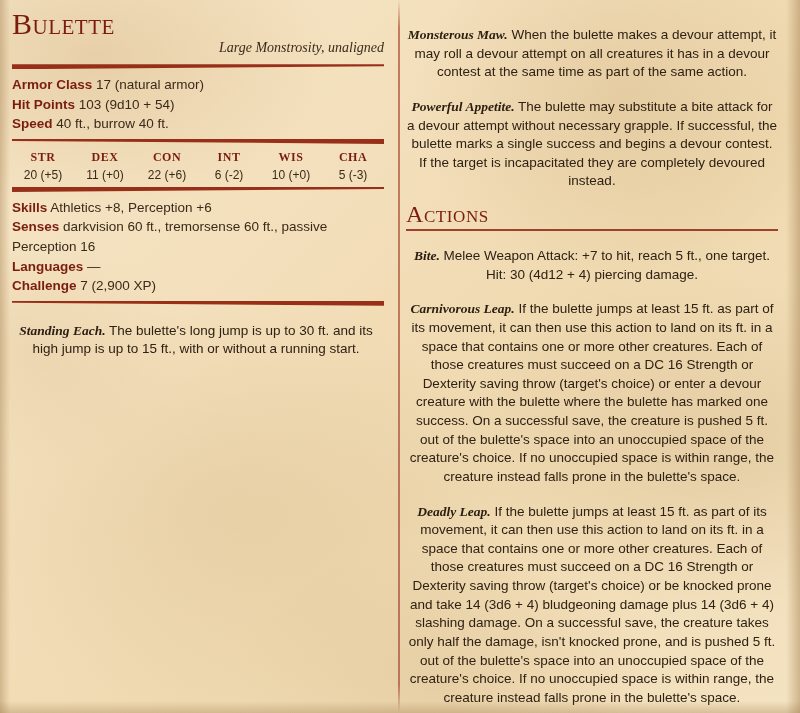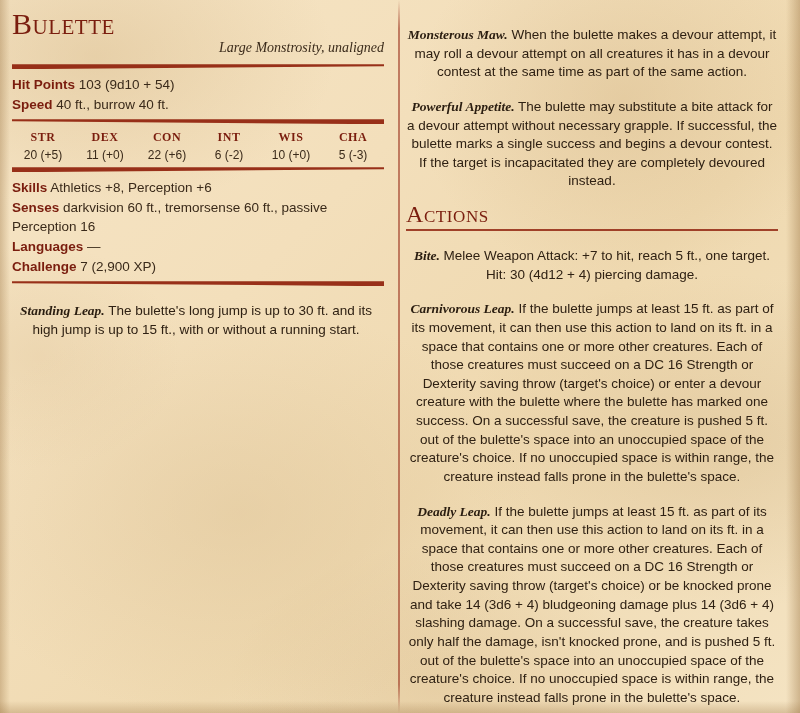--- a/index.html
+++ b/index.html
@@ -166,20 +166,24 @@
 
 <div class="statblock">
 
   <div class="col">
     <h1 class="creature-name">Bulette</h1>
     <div class="creature-meta">Large Monstrosity, unaligned</div>
 
     <div class="tapered-rule"></div>
 
     <div class="attr-line">
+      <span class="label">Armor Class</span>
+      <span class="val">17 (natural armor)</span>
+    </div>
+    <div class="attr-line">
       <span class="label">Hit Points</span>
       <span class="val">103 (9d10 + 54)</span>
     </div>
     <div class="attr-line">
       <span class="label">Speed</span>
       <span class="val">40 ft., burrow 40 ft.</span>
     </div>
 
     <div class="tapered-rule flip"></div>
 
@@ -226,21 +230,21 @@
     </div>
     <div class="attr-line">
       <span class="label">Challenge</span>
       <span class="val">7 (2,900 XP)</span>
     </div>
 
     <div class="tapered-rule flip"></div>
 
     <div class="left-body">
       <p class="trait">
-        <span class="tname">Standing Leap.</span><span> The bulette's long jump is up to 30 ft. and its high jump is up to 15 ft., with or without a running start.</span>
+        <span class="tname">Standing Each.</span><span> The bulette's long jump is up to 30 ft. and its high jump is up to 15 ft., with or without a running start.</span>
       </p>
     </div>
   </div>
 
   <div class="col-divider"></div>
 
   <div class="col right-body">
 
     <p class="trait">
       <span class="tname">Monsterous Maw.</span><span> When the bulette makes a devour attempt, it may roll a devour attempt on all creatures it has in a devour contest at the same time as part of the same action.</span>

